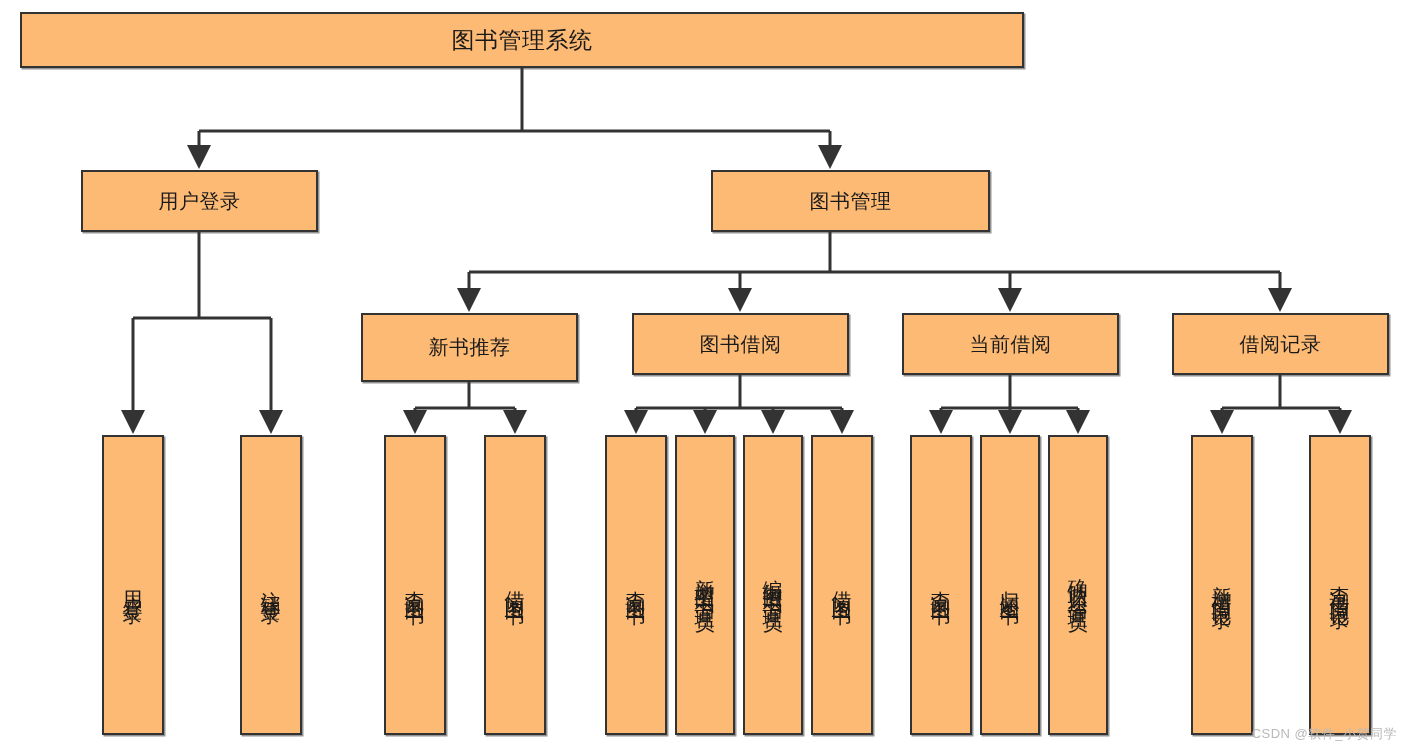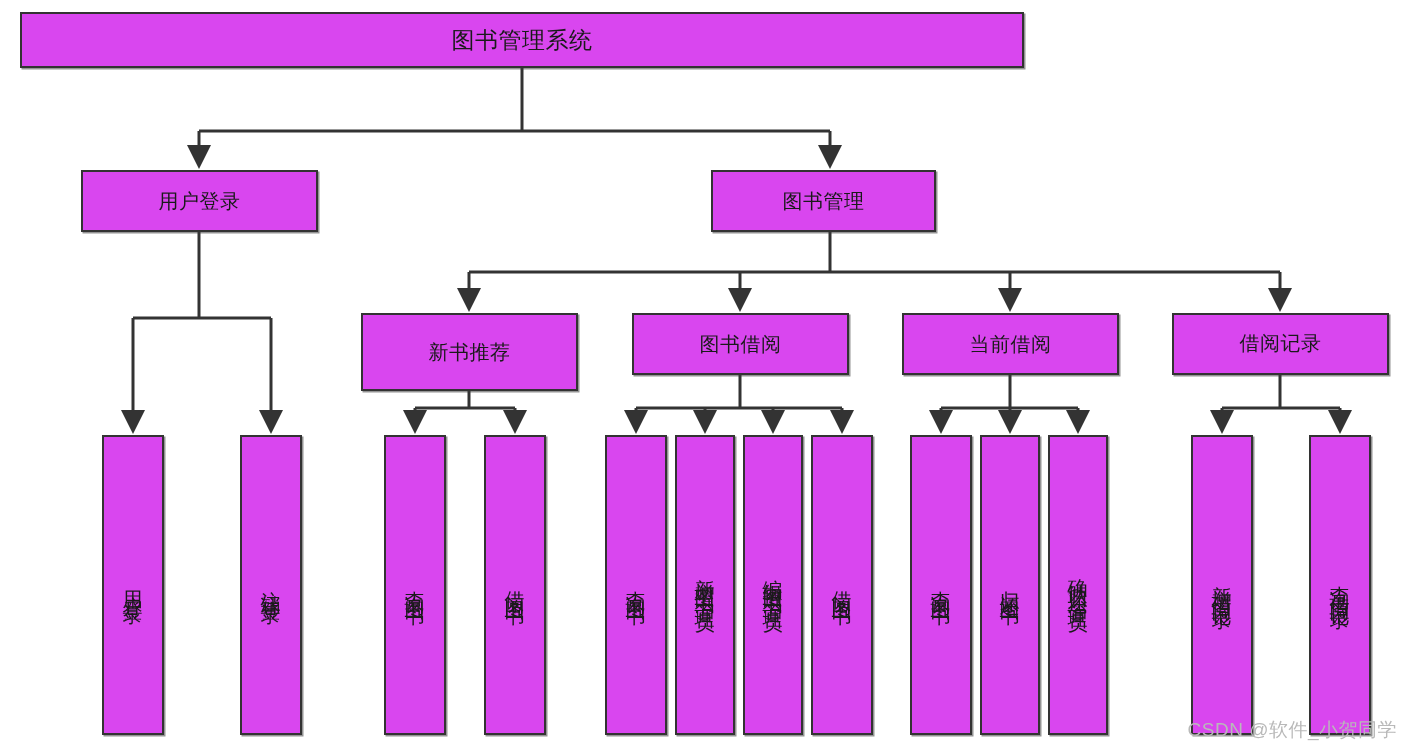--- a/index.html
+++ b/index.html
@@ -23,21 +23,21 @@
     position: absolute;
     left: 0;
     top: 0;
     width: 1405px;
     height: 747px;
     pointer-events: none;
   }
   .node {
     position: absolute;
     box-sizing: border-box;
-    background: #d946ef;
+    background: #fdba74;
     border: 2.5px solid #333333;
     display: flex;
     align-items: center;
     justify-content: center;
     box-shadow: 1.5px 1.5px 0 rgba(60,60,60,0.55);
   }
   .node-label {
     font-size: 20px;
     line-height: 1.15;
     color: #1a1a1a;
@@ -52,21 +52,21 @@
     line-height: 1;
     white-space: nowrap;
   }
   .node.root .node-label {
     font-size: 23px;
   }
   #watermark {
     position: absolute;
     right: 8px;
     bottom: 4px;
-    font-size: 19px;
+    font-size: 13px;
     color: #b9b9b9;
     letter-spacing: 0.5px;
     white-space: nowrap;
     user-select: none;
   }
 </style>
 </head>
 <body>
 
 <div id="diagram-root">
@@ -121,34 +121,34 @@
     </g>
   </svg>
 
   <div class="node root" style="left:20px; top:12px; width:1004px; height:56px;">
     <span class="node-label">图书管理系统</span>
   </div>
 
   <div class="node" style="left:81px; top:170px; width:237px; height:62px;">
     <span class="node-label">用户登录</span>
   </div>
-  <div class="node" style="left:711px; top:170px; width:225px; height:62px;">
+  <div class="node" style="left:711px; top:170px; width:279px; height:62px;">
     <span class="node-label">图书管理</span>
   </div>
 
-  <div class="node" style="left:361px; top:313px; width:217px; height:78px;">
+  <div class="node" style="left:361px; top:313px; width:217px; height:69px;">
     <span class="node-label">新书推荐</span>
   </div>
   <div class="node" style="left:902px; top:313px; width:217px; height:62px;">
     <span class="node-label">当前借阅</span>
   </div>
   <div class="node" style="left:632px; top:313px; width:217px; height:62px;">
     <span class="node-label">图书借阅</span>
   </div>
-  <div class="node" style="left:1172px; top:313px; width:217px; height:62px;font-family:Liberation Mono, monospace;">
+  <div class="node" style="left:1172px; top:313px; width:217px; height:62px;">
     <span class="node-label">借阅记录</span>
   </div>
 
   <div class="node vertical" style="left:102px; top:435px; width:62px; height:300px;">
     <span class="node-label">用户登录</span>
   </div>
   <div class="node vertical" style="left:240px; top:435px; width:62px; height:300px;">
     <span class="node-label">注销登录</span>
   </div>
 

